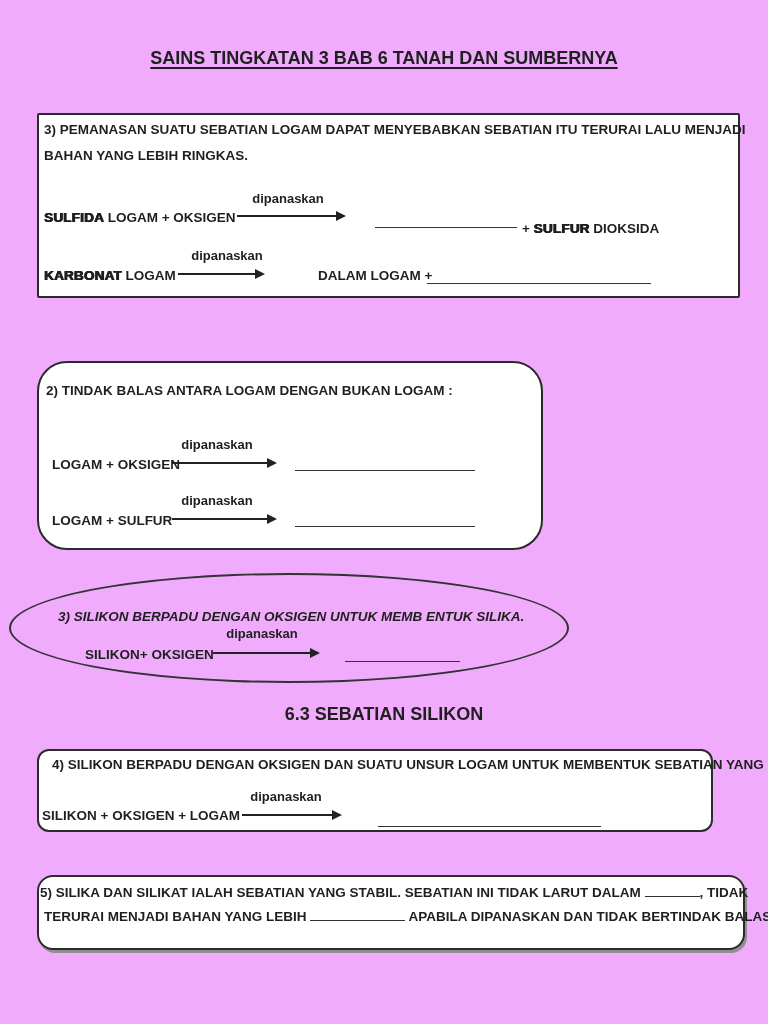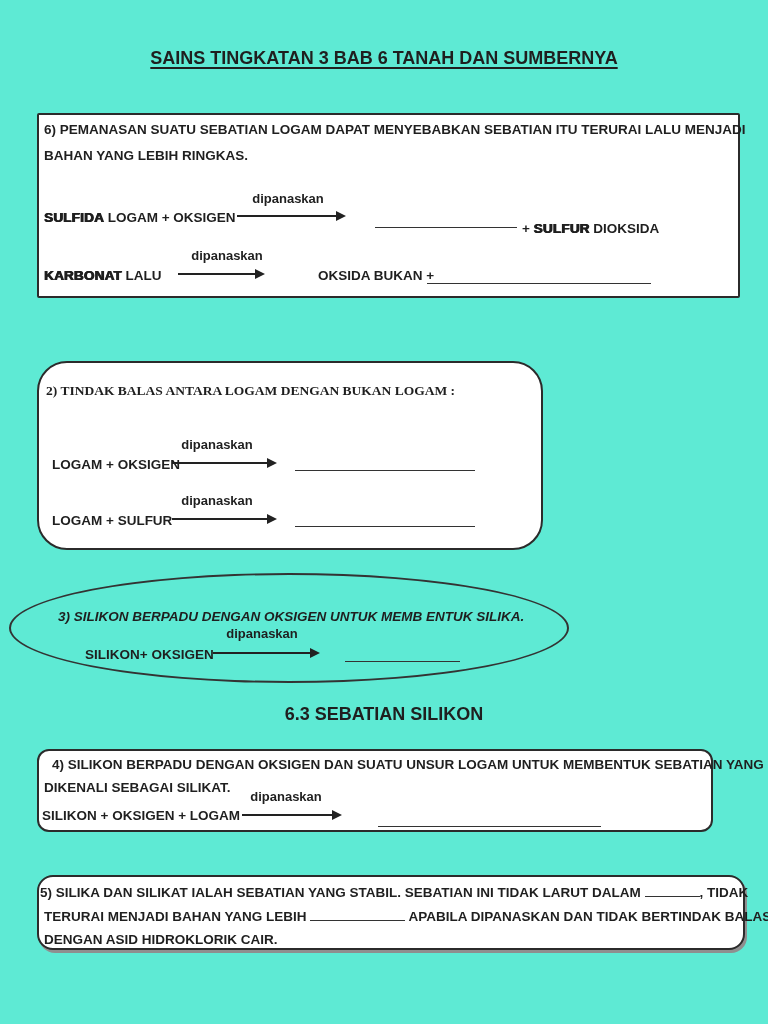--- a/index.html
+++ b/index.html
@@ -1,17 +1,17 @@
 <!DOCTYPE html>
 <html><head>
 <meta charset="utf-8">
 <style>
   html,body { margin:0; padding:0; background:#ffffff; }
   .page {
-    position:relative; width:768px; height:1024px; background:#5eead4;
+    position:relative; width:768px; height:1024px; background:#f0abfc;
     font-family:"Liberation Sans", sans-serif; color:#1f1f1f; overflow:hidden;
   }
   .t  { position:absolute; font-size:13.5px; font-weight:bold; white-space:nowrap; line-height:17px; }
   .xb { text-shadow:0.7px 0 currentColor, -0.3px 0 currentColor; letter-spacing:0.2px; }
   .hdr { position:absolute; left:0; width:768px; text-align:center; font-size:18px; font-weight:bold; white-space:nowrap; }
   .u  { text-decoration:underline; text-decoration-thickness:2px; text-underline-offset:3px; }
   .box { position:absolute; border:2px solid #2b2b2b; background:#fff; box-sizing:border-box; }
   .cap { position:absolute; font-size:13px; font-weight:bold; text-align:center; width:96px; white-space:nowrap; }
   .shaft { position:absolute; height:2px; background:#222222; }
   .shaft::after {
@@ -22,37 +22,37 @@
   .iblank { display:inline-block; height:13px; border-bottom:1.5px solid #333333; vertical-align:baseline; }
 </style>
 </head>
 <body>
 
 <div class="page">
 
   <div class="hdr u" style="top:48px;">SAINS TINGKATAN 3 BAB 6 TANAH DAN SUMBERNYA</div>
 
   <div class="box" style="left:37px; top:113px; width:703px; height:185px; border-radius:2px;"></div>
-  <div class="t" style="left:44px; top:121px;">6) PEMANASAN SUATU SEBATIAN LOGAM DAPAT MENYEBABKAN SEBATIAN ITU TERURAI LALU MENJADI</div>
+  <div class="t" style="left:44px; top:121px;">3) PEMANASAN SUATU SEBATIAN LOGAM DAPAT MENYEBABKAN SEBATIAN ITU TERURAI LALU MENJADI</div>
   <div class="t" style="left:44px; top:147px;">BAHAN YANG LEBIH RINGKAS.</div>
 
   <div class="cap" style="left:240px; top:191px;">dipanaskan</div>
   <div class="t" style="left:44px; top:209px;"><span class="xb">SULFIDA</span><span> LOGAM + OKSIGEN</span></div>
   <div class="shaft" style="left:237px; top:215px; width:99px;"></div>
   <div class="blank" style="left:375px; top:212px; width:142px;"></div>
   <div class="t" style="left:522px; top:220px;"><span>+ </span><span class="xb">SULFUR</span><span> DIOKSIDA</span></div>
 
   <div class="cap" style="left:179px; top:248px;">dipanaskan</div>
-  <div class="t" style="left:44px; top:267px;"><span class="xb">KARBONAT</span><span> LALU</span></div>
+  <div class="t" style="left:44px; top:267px;"><span class="xb">KARBONAT</span><span> LOGAM</span></div>
   <div class="shaft" style="left:178px; top:273px; width:77px;"></div>
-  <div class="t" style="left:318px; top:267px;">OKSIDA BUKAN +</div>
+  <div class="t" style="left:318px; top:267px;">DALAM LOGAM +</div>
   <div class="blank" style="left:427px; top:268px; width:224px;"></div>
 
   <div class="box" style="left:37px; top:361px; width:506px; height:189px; border-radius:30px;"></div>
-  <div class="t" style="left:46px; top:382px;font-family:Liberation Serif, serif;">2) TINDAK BALAS ANTARA LOGAM DENGAN BUKAN LOGAM :</div>
+  <div class="t" style="left:46px; top:382px;">2) TINDAK BALAS ANTARA LOGAM DENGAN BUKAN LOGAM :</div>
 
   <div class="cap" style="left:169px; top:437px;">dipanaskan</div>
   <div class="t" style="left:52px; top:456px;">LOGAM + OKSIGEN</div>
   <div class="shaft" style="left:172px; top:462px; width:95px;"></div>
   <div class="blank" style="left:295px; top:455px; width:180px;"></div>
 
   <div class="cap" style="left:169px; top:493px;">dipanaskan</div>
   <div class="t" style="left:52px; top:512px;">LOGAM + SULFUR</div>
   <div class="shaft" style="left:172px; top:518px; width:95px;"></div>
   <div class="blank" style="left:295px; top:511px; width:180px;"></div>
@@ -61,24 +61,22 @@
   <div class="t" style="left:58px; top:608px;font-style:italic;">3) SILIKON BERPADU DENGAN OKSIGEN UNTUK MEMB ENTUK SILIKA.</div>
   <div class="cap" style="left:214px; top:626px;">dipanaskan</div>
   <div class="t" style="left:85px; top:646px;">SILIKON+ OKSIGEN</div>
   <div class="shaft" style="left:213px; top:652px; width:97px;"></div>
   <div class="blank" style="left:345px; top:646px; width:115px;"></div>
 
   <div class="hdr" style="top:704px;">6.3 SEBATIAN SILIKON</div>
 
   <div class="box" style="left:37px; top:749px; width:676px; height:83px; border-radius:12px;"></div>
   <div class="t" style="left:44px; top:756px;margin-left:8px;">4) SILIKON BERPADU DENGAN OKSIGEN DAN SUATU UNSUR LOGAM UNTUK MEMBENTUK SEBATIAN YANG</div>
-  <div class="t" style="left:44px; top:779px;">DIKENALI SEBAGAI SILIKAT.</div>
   <div class="cap" style="left:238px; top:789px;">dipanaskan</div>
   <div class="t" style="left:42px; top:807px;text-align:center;">SILIKON + OKSIGEN + LOGAM</div>
   <div class="shaft" style="left:242px; top:814px; width:90px;"></div>
   <div class="blank" style="left:378px; top:811px; width:223px;"></div>
 
   <div class="box" style="left:37px; top:875px; width:708px; height:75px; border-radius:16px; box-shadow:2px 3px 0 #8f8f8f;"></div>
   <div class="t" style="left:40px; top:883px;"><span>5) SILIKA DAN SILIKAT IALAH SEBATIAN YANG STABIL. SEBATIAN INI TIDAK LARUT DALAM </span><span class="iblank" style="width:55px;"></span><span>, TIDAK</span></div>
   <div class="t" style="left:44px; top:907px;"><span>TERURAI MENJADI BAHAN YANG LEBIH </span><span class="iblank" style="width:95px;"></span><span> APABILA DIPANASKAN DAN TIDAK BERTINDAK BALAS</span></div>
-  <div class="t" style="left:44px; top:931px;">DENGAN ASID HIDROKLORIK CAIR.</div>
 
 </div>
 
 </body></html>

